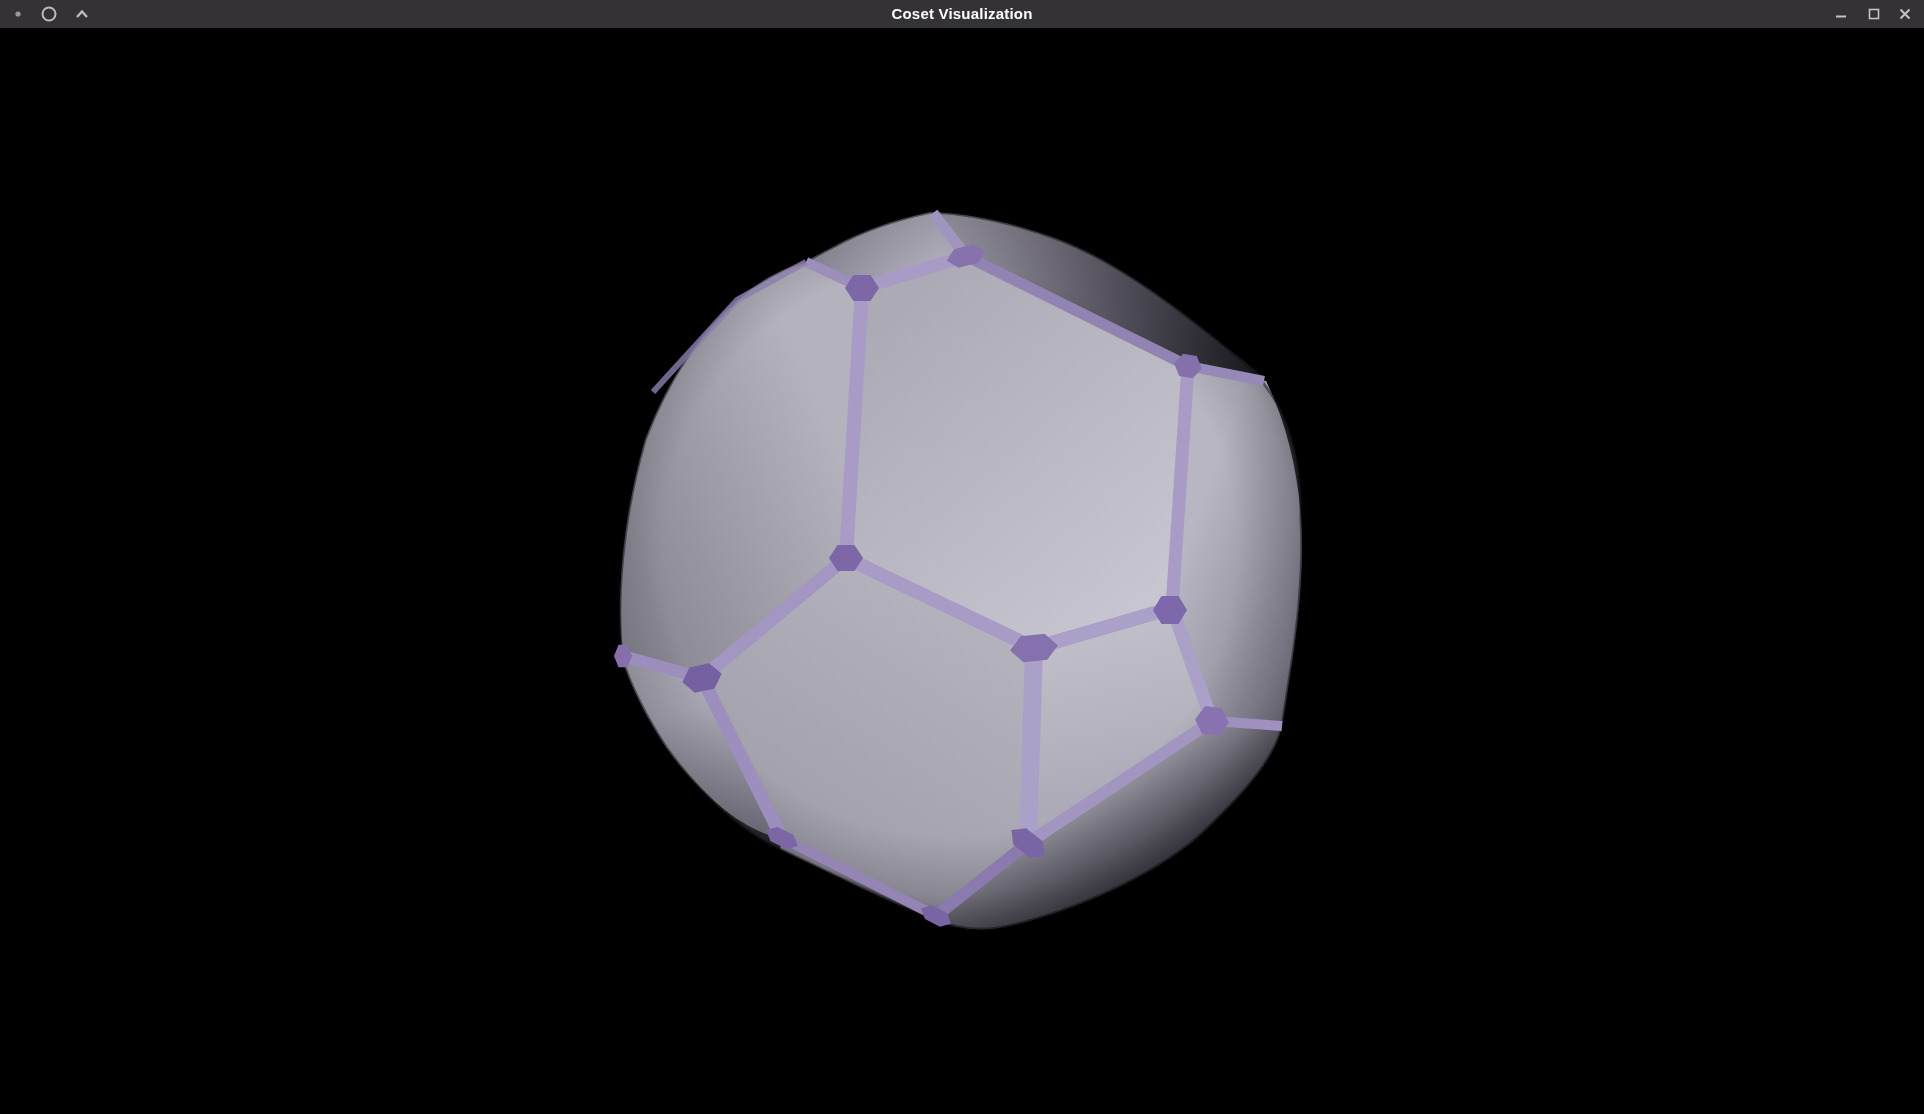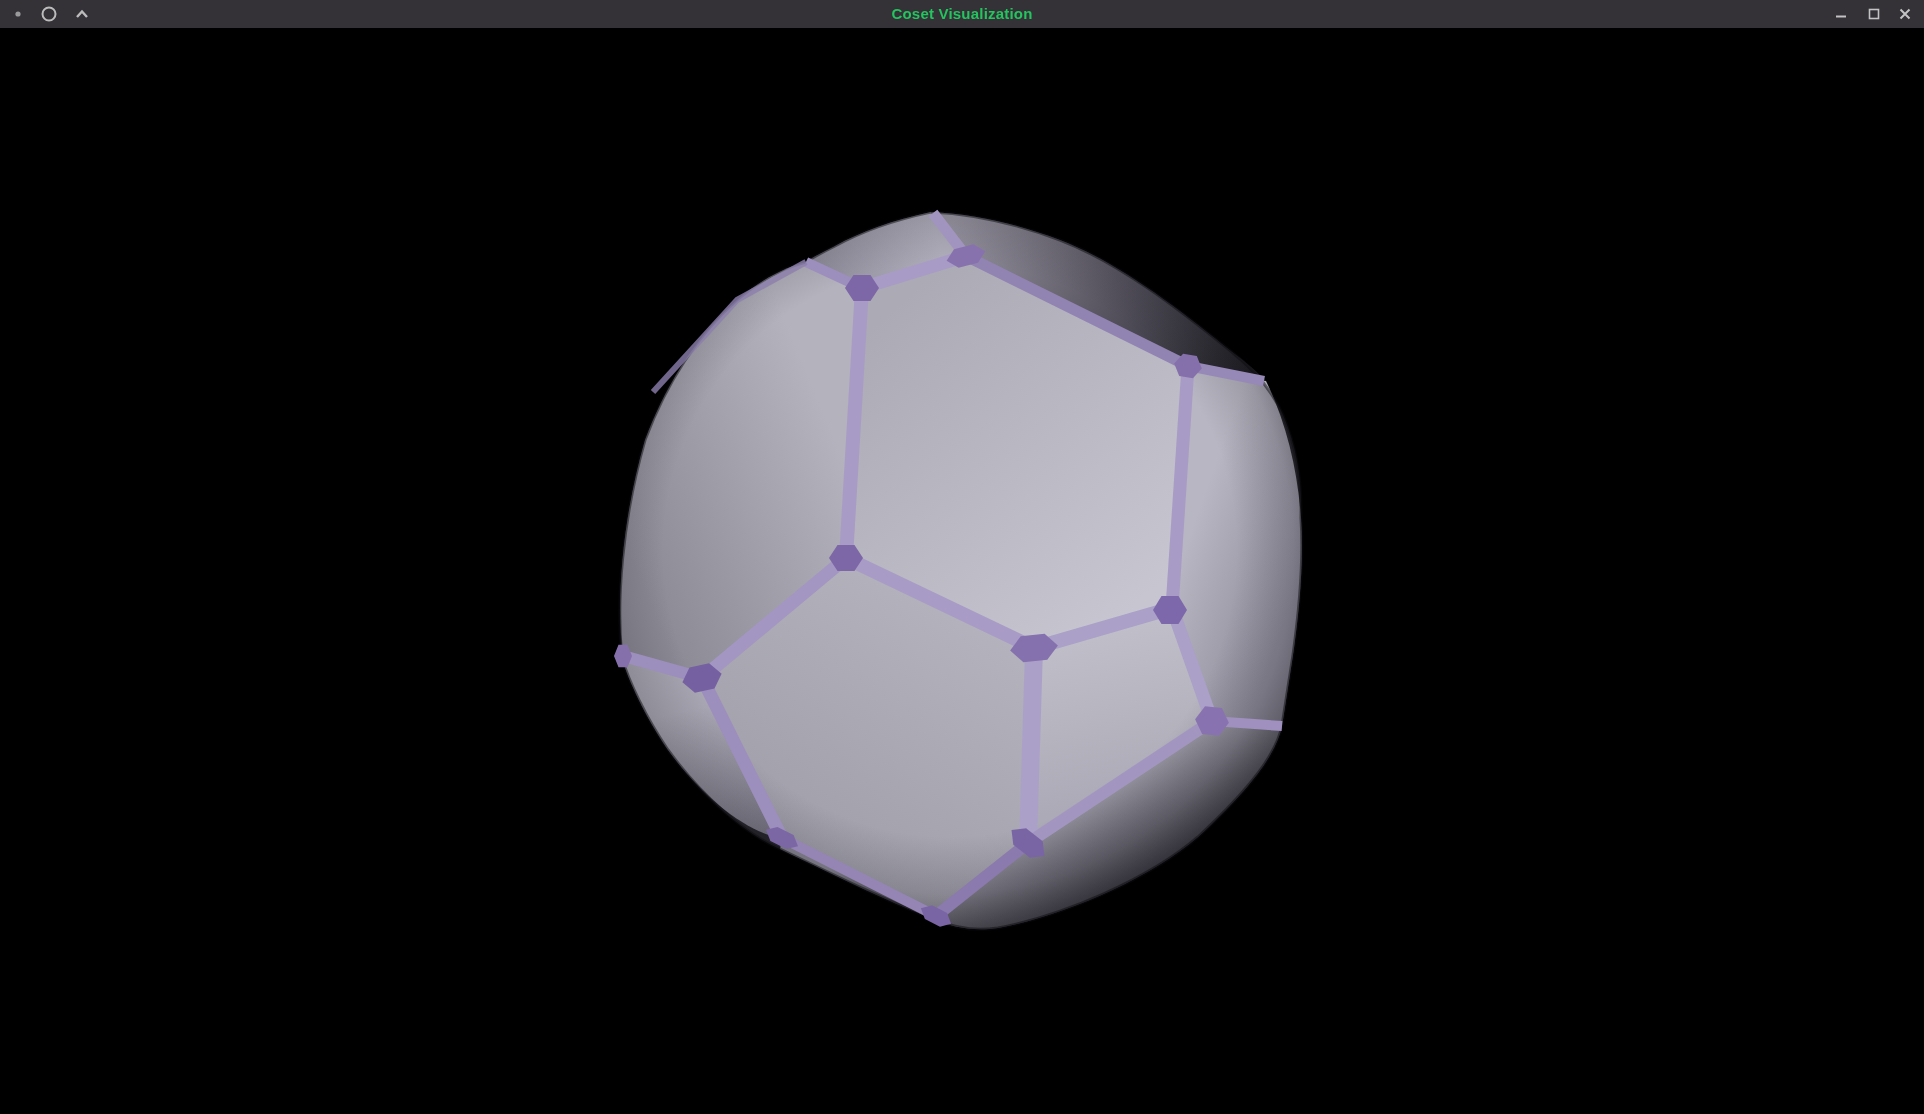--- a/index.html
+++ b/index.html
@@ -1,21 +1,21 @@
 <!DOCTYPE html>
 <html><head>
 <meta charset="utf-8">
 <style>
   html,body{margin:0;padding:0;background:#000;width:1924px;height:1114px;overflow:hidden;
             font-family:"Liberation Sans", sans-serif;}
   .app{position:relative;width:1924px;height:1114px;background:#000;}
   .viewport{position:absolute;left:0;top:0;width:1924px;height:1114px;}
   .titlebar{position:absolute;left:0;top:0;width:1924px;height:28px;background:#343137;z-index:10;}
   .title{position:absolute;left:0;top:0;width:100%;height:28px;line-height:28px;text-align:center;
-         color:#22c55e;font-size:15px;font-weight:bold;letter-spacing:.2px;}
+         color:#ffffff;font-size:15px;font-weight:bold;letter-spacing:.2px;}
   .tb-icon{position:absolute;top:0;height:28px;display:flex;align-items:center;justify-content:center;
            width:28px;transform:translateX(-14px);background:transparent;border:none;padding:0;cursor:default;}
   .tb-icon svg{display:block;}
 </style>
 </head>
 <body>
 
 <div class="app">
 
   <svg id="scene-svg" class="viewport" viewBox="0 0 1924 1114">

